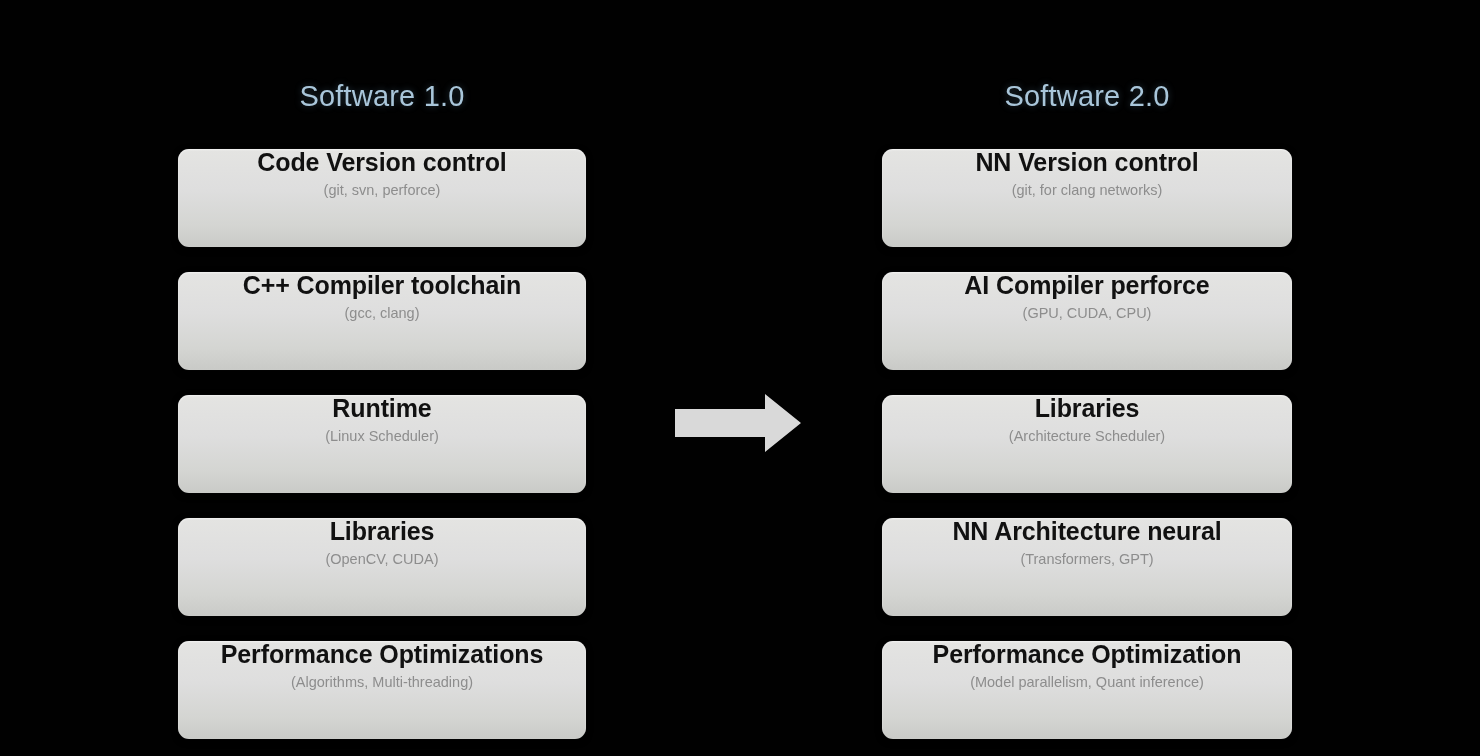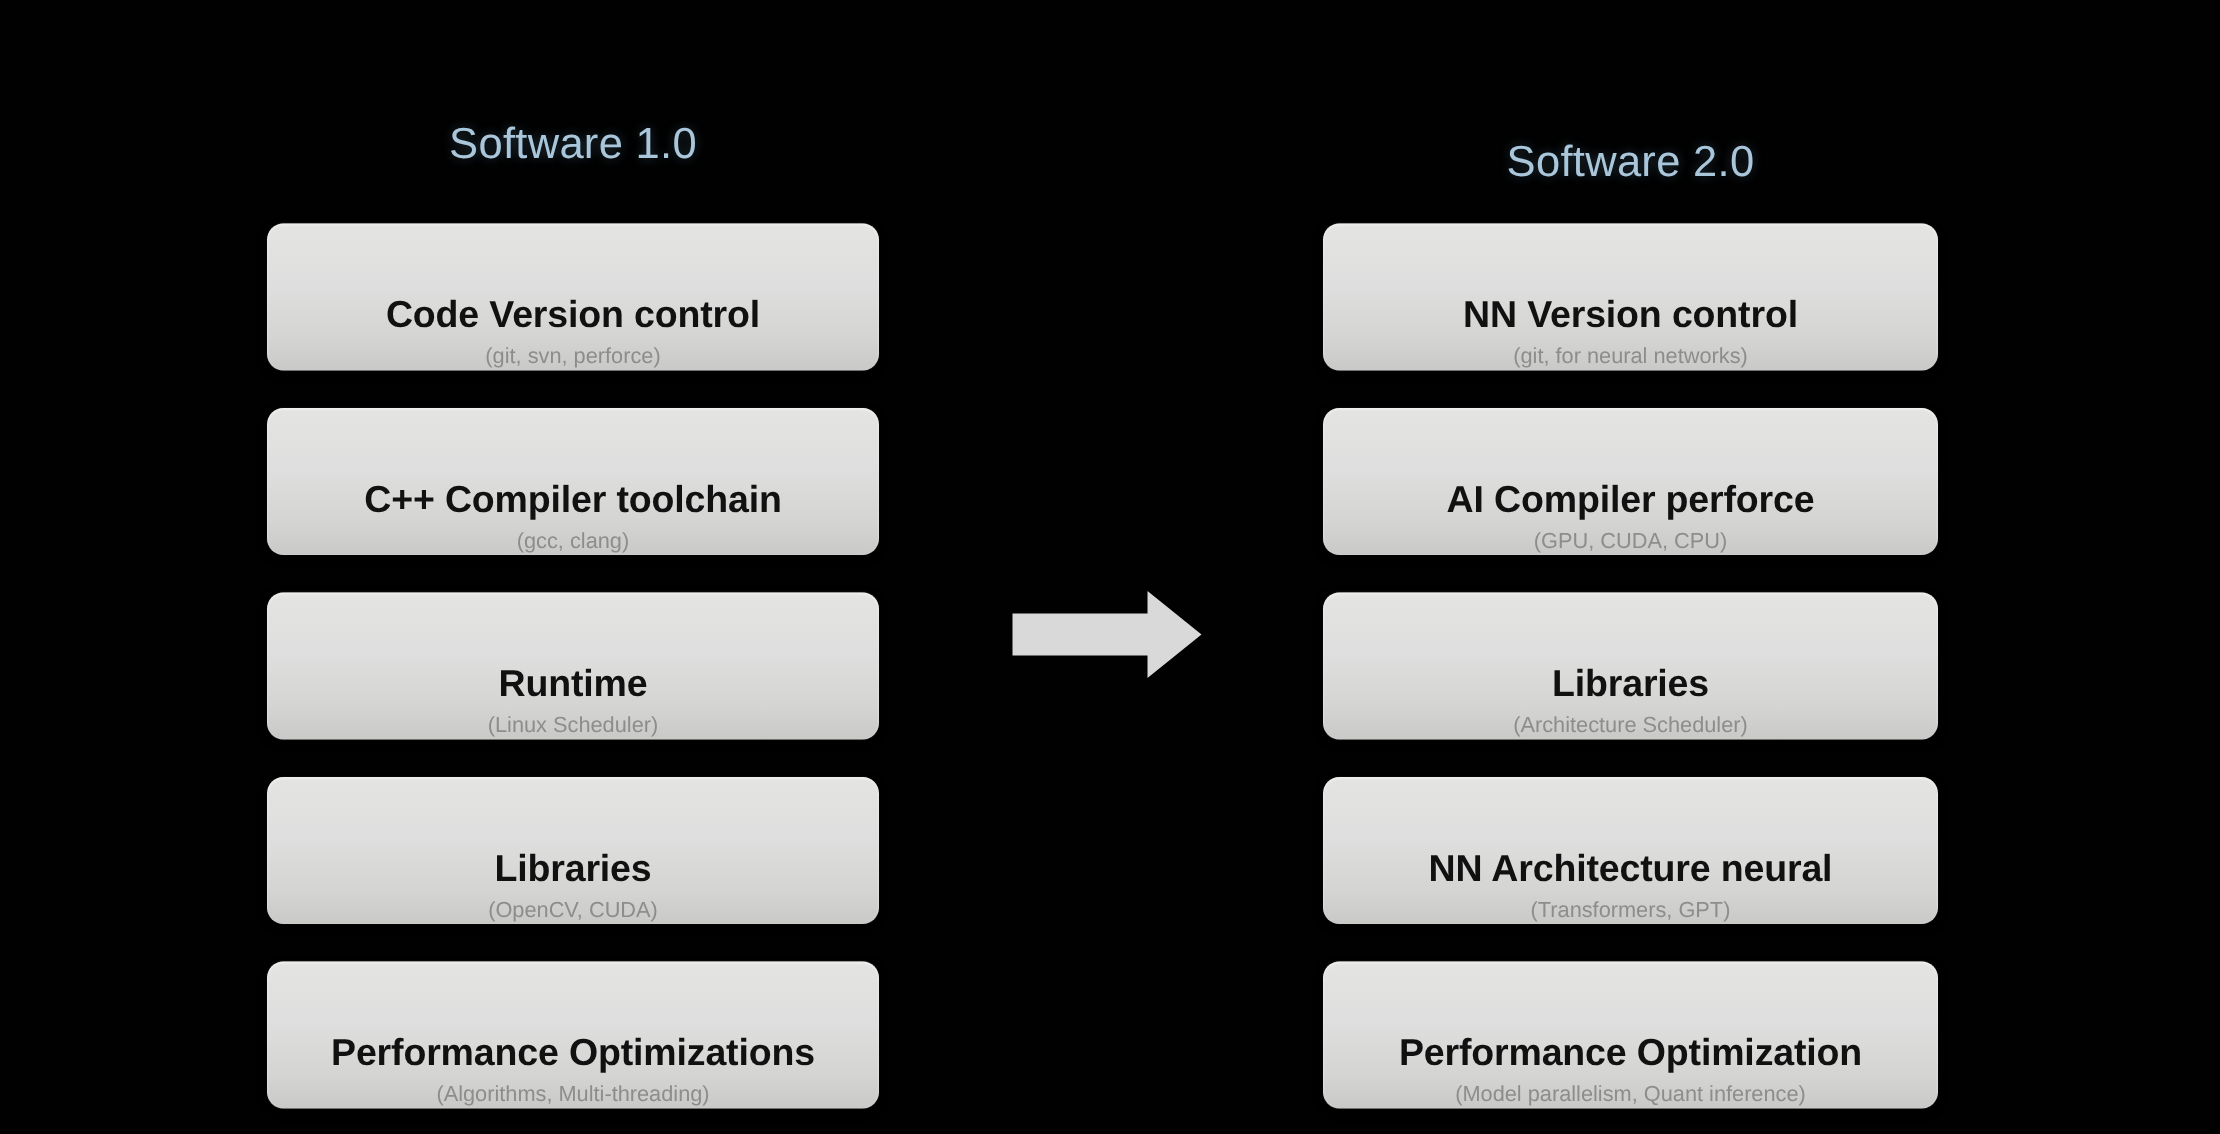--- a/index.html
+++ b/index.html
@@ -29,21 +29,21 @@
     position: absolute;
     font-size: 29px;
     font-weight: 400;
     letter-spacing: 0.2px;
     color: #a9c6da;
     text-shadow: 0 0 7px rgba(120,170,200,0.35);
     text-align: center;
     white-space: nowrap;
   }
   #title-left  { left: 178px; top: 80px;  width: 408px; }
-  #title-right { left: 882px; top: 80px;  width: 410px; margin-top: 12px; }
+  #title-right { left: 882px; top: 80px;  width: 410px; }
 
   
   .stack {
     position: absolute;
     top: 149px;
   }
   #stack-left  { left: 178px; width: 408px; }
   #stack-right { left: 882px; width: 410px; }
 
   .card {
@@ -53,21 +53,21 @@
     margin-bottom: 25px;
     border-radius: 11px;
     background: linear-gradient(180deg, #e4e4e2 0%, #dedede 42%, #d4d5d2 78%, #c9cac7 100%);
     box-shadow:
       0 1px 2px rgba(255,255,255,0.55) inset,
       0 2px 6px rgba(0,0,0,0.85),
       0 0 1px rgba(255,255,255,0.20);
     display: flex;
     flex-direction: column;
     align-items: center;
-    justify-content: flex-end;
+    justify-content: flex-start;
     overflow: hidden;
   }
   .card-title {
     font-size: 25px;
     font-weight: bold;
     color: #111111;
     line-height: 1.04;
     letter-spacing: -0.1px;
     text-align: center;
     white-space: nowrap;
@@ -126,21 +126,21 @@
       <div class="card-title">Performance Optimizations</div>
       <div class="card-sub">(Algorithms, Multi-threading)</div>
     </div>
 
   </div>
 
   <div class="stack" id="stack-right">
 
     <div class="card">
       <div class="card-title">NN Version control</div>
-      <div class="card-sub">(git, for neural networks)</div>
+      <div class="card-sub">(git, for clang networks)</div>
     </div>
 
     <div class="card">
       <div class="card-title">AI Compiler perforce</div>
       <div class="card-sub">(GPU, CUDA, CPU)</div>
     </div>
 
     <div class="card">
       <div class="card-title">Libraries</div>
       <div class="card-sub">(Architecture Scheduler)</div>

